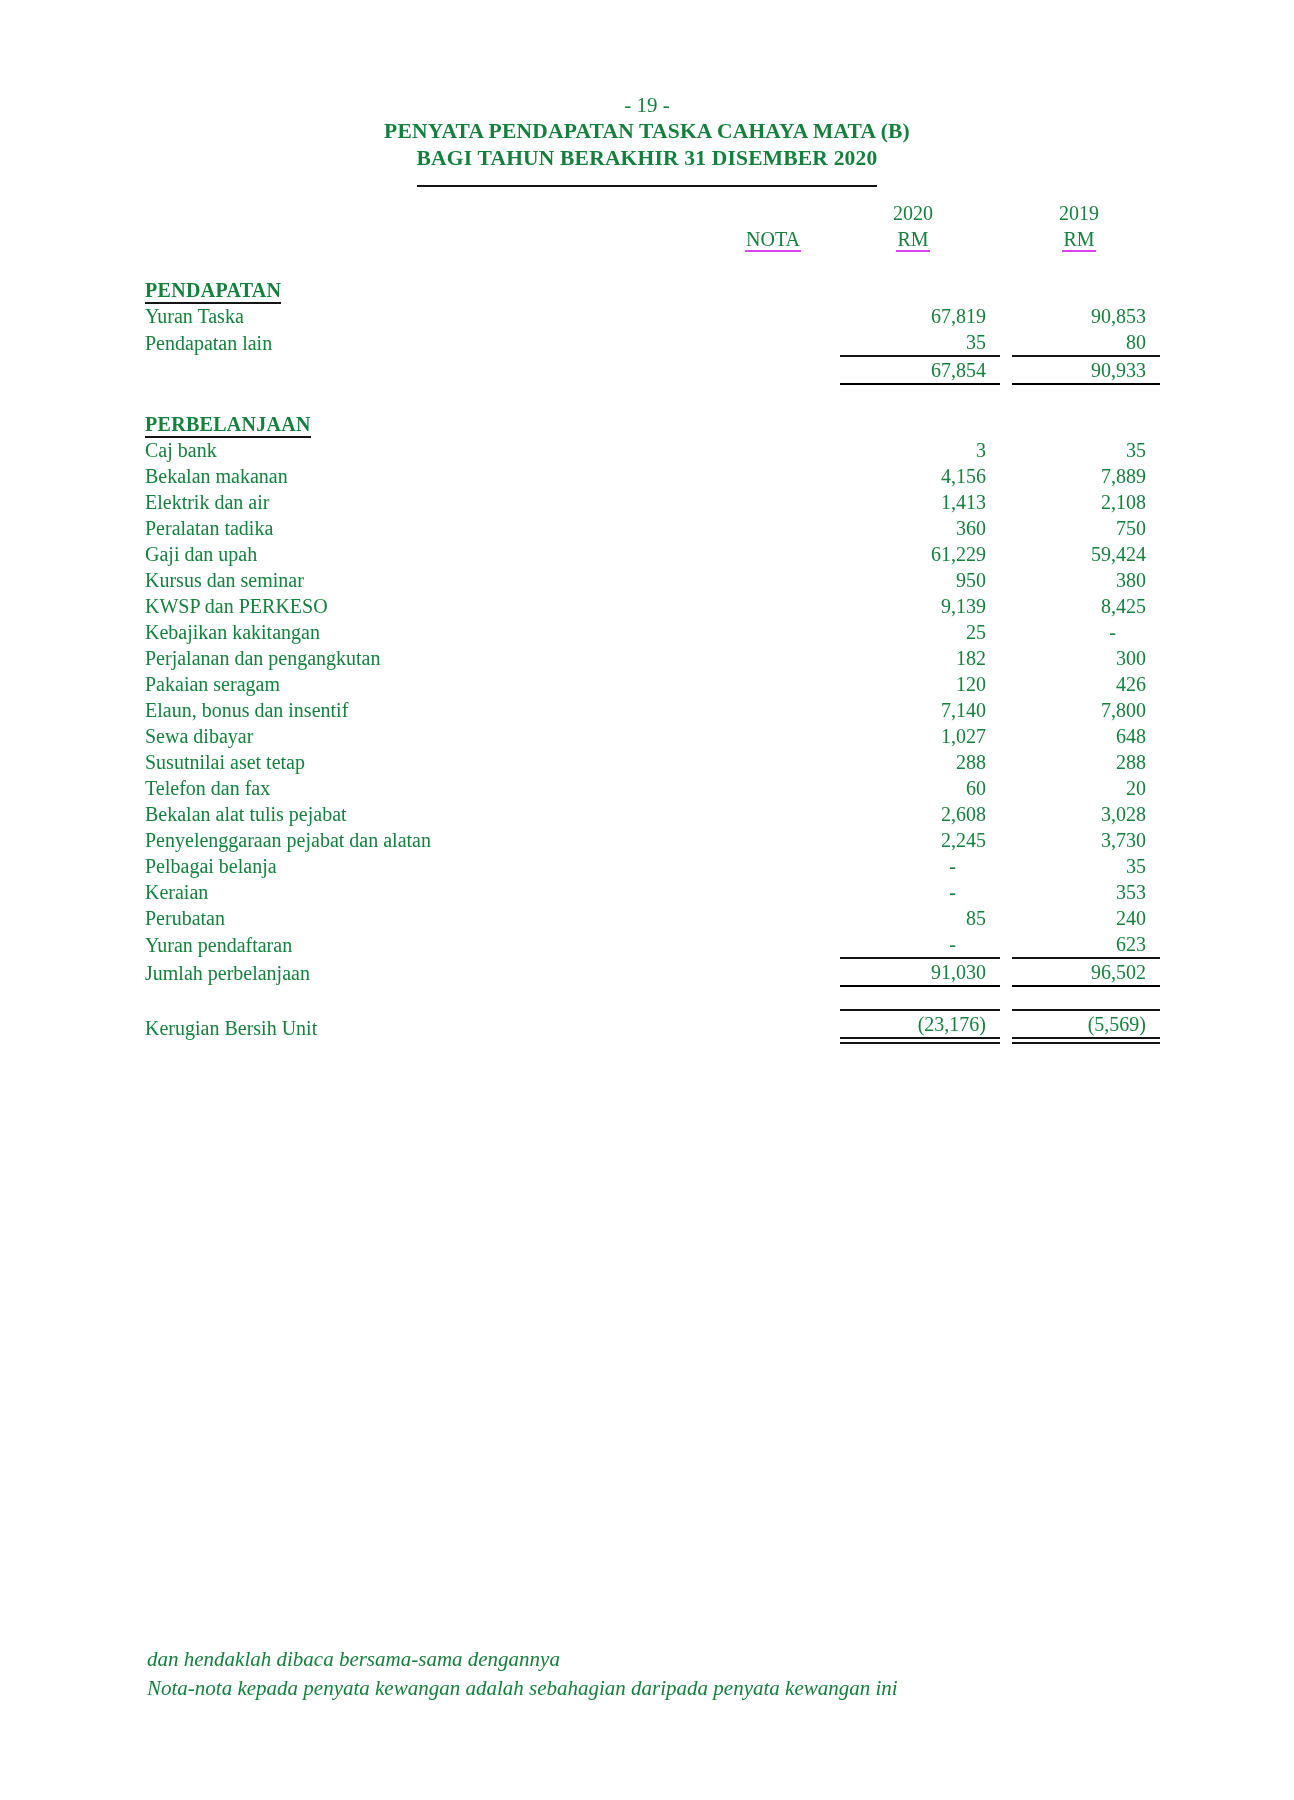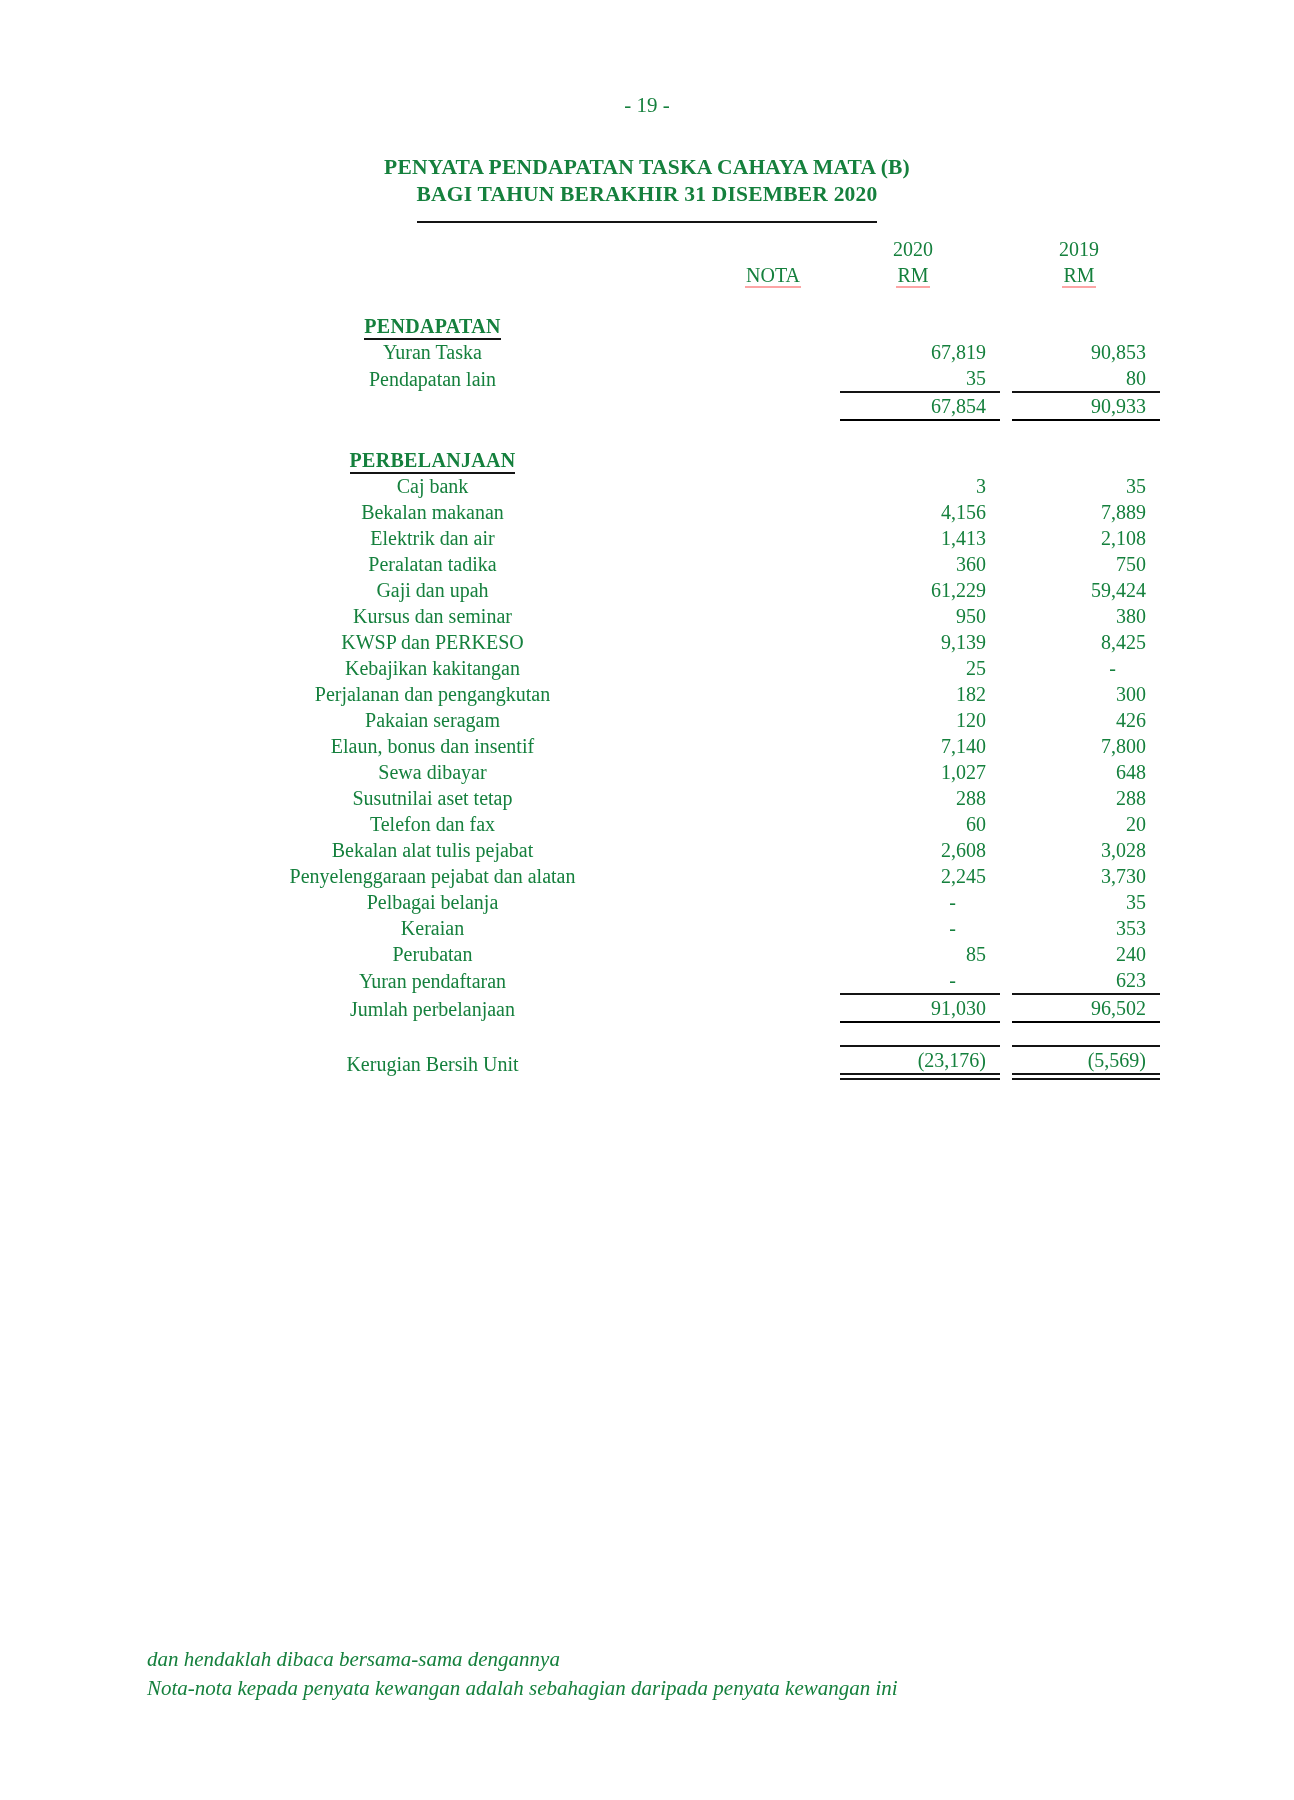--- a/index.html
+++ b/index.html
@@ -11,21 +11,20 @@
     font-family:"Liberation Serif","DejaVu Serif",serif;
     color:#15803d;
   }
   .pageno {
     padding-top:92px;
     text-align:center;
     font-size:21px;
     line-height:26px;
   }
   .title {
-    margin-top:36px;
     text-align:center;
     font-weight:bold;
     font-size:21.5px;
     line-height:27px;
     letter-spacing:0.2px;
   }
   .title .underlined { border-bottom:2.5px solid #141414; padding-bottom:15px; }
 
   table.statement {
     border-collapse:collapse;
@@ -41,23 +40,23 @@
     line-height:26px;
     vertical-align:bottom;
     white-space:nowrap;
     overflow:visible;
   }
   tr.spacer-lg td { height:25px; }
   tr.spacer-md td { height:26px; }
   tr.spacer-sm td { height:22px; }
 
   .colhead { text-align:center; padding-right:14px !important; }
-  .ul { border-bottom:2px solid #fca5a5; padding:0 1px 0 1px; }
-
-  .label { text-align:center; }
+  .ul { border-bottom:2px solid #d946ef; padding:0 1px 0 1px; }
+
+  .label { text-align:left; }
   .section .label span {
     font-weight:bold;
     border-bottom:2.5px solid #141414;
     padding-bottom:1px;
     letter-spacing:0.3px;
   }
   .amt { text-align:right; padding-right:14px !important; }
   .amt.dash { padding-right:44px !important; }
 
   tr.subtotal td.amt, tr.grand-total td.amt {

